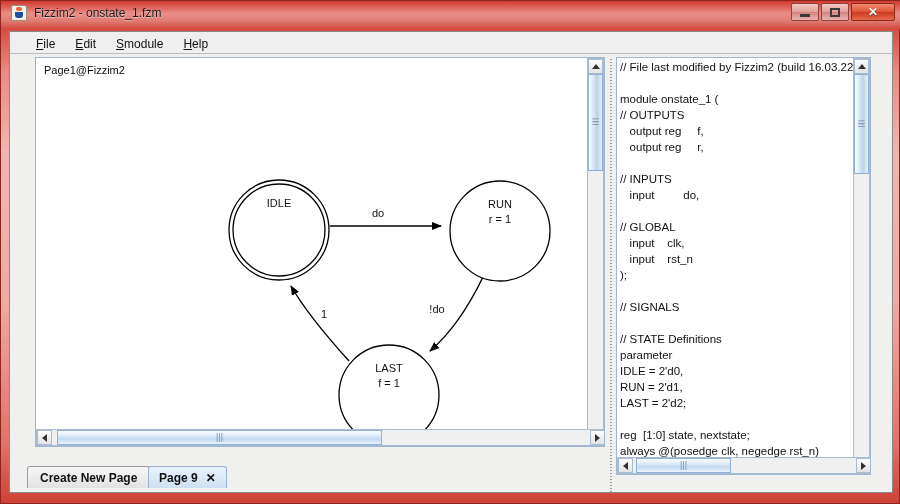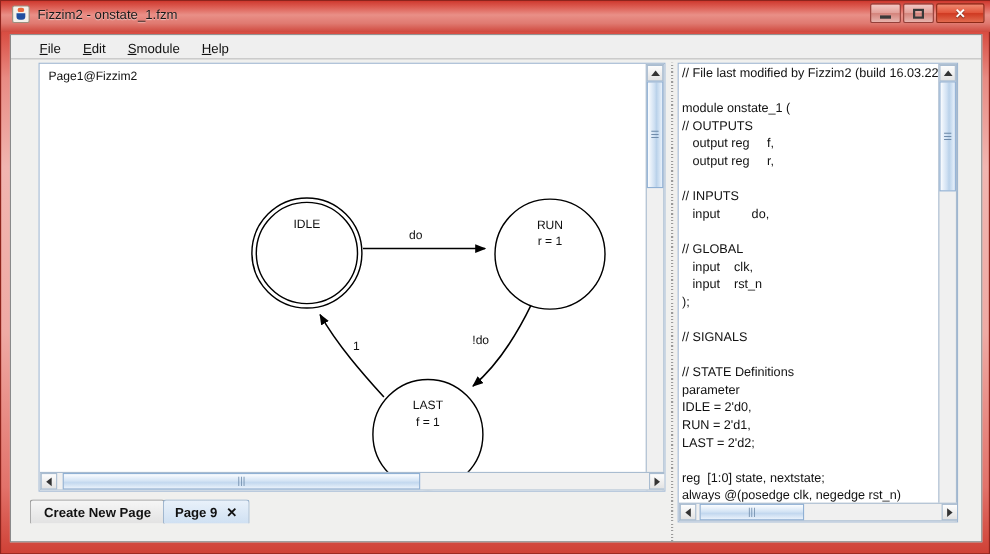--- a/index.html
+++ b/index.html
@@ -125,21 +125,21 @@
     background: linear-gradient(180deg,#fbfdff,#d6e5f5 45%,#c3d8ef 60%,#eaf2fb);
   }
   .grip { color:#6f8cab; font-size:9px; letter-spacing:0px; line-height:1; }
   .arrow-up   { width:0;height:0;border-left:4px solid transparent;border-right:4px solid transparent;border-bottom:5px solid #333; }
   .arrow-down { width:0;height:0;border-left:4px solid transparent;border-right:4px solid transparent;border-top:5px solid #333; }
   .arrow-left { width:0;height:0;border-top:4px solid transparent;border-bottom:4px solid transparent;border-right:5px solid #333; }
   .arrow-right{ width:0;height:0;border-top:4px solid transparent;border-bottom:4px solid transparent;border-left:5px solid #333; }
 
   
   #tabstrip {
-    position:absolute; left: 5px; top: 400px; width: 588px; height: 24px;
+    position:absolute; left: 5px; top: 412px; width: 588px; height: 24px;
   }
   #create-page-btn {
     position:absolute; left: 12px; top: 0;
     height: 22px; padding: 0 12px;
     display:flex; align-items:center;
     font-size: 12px; font-weight: bold; color:#111;
     background: linear-gradient(180deg,#f6f6f6,#e2e2e2);
     border: 1px solid #9a9a9a; border-bottom: none;
     border-radius: 3px 3px 0 0;
     box-sizing: border-box;

